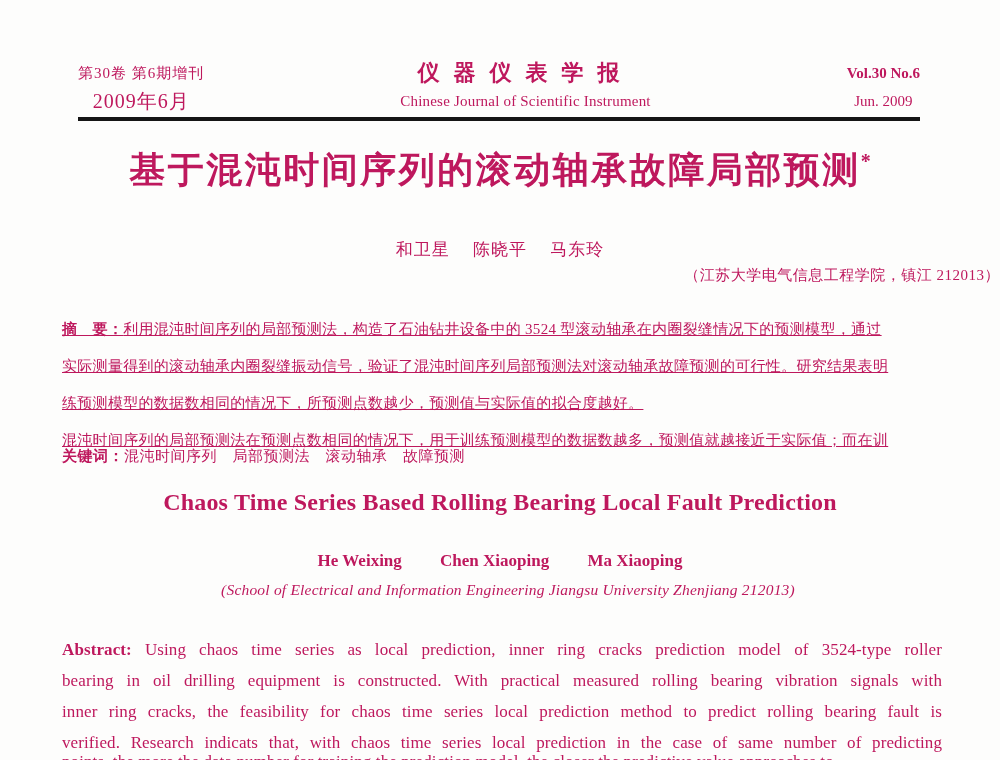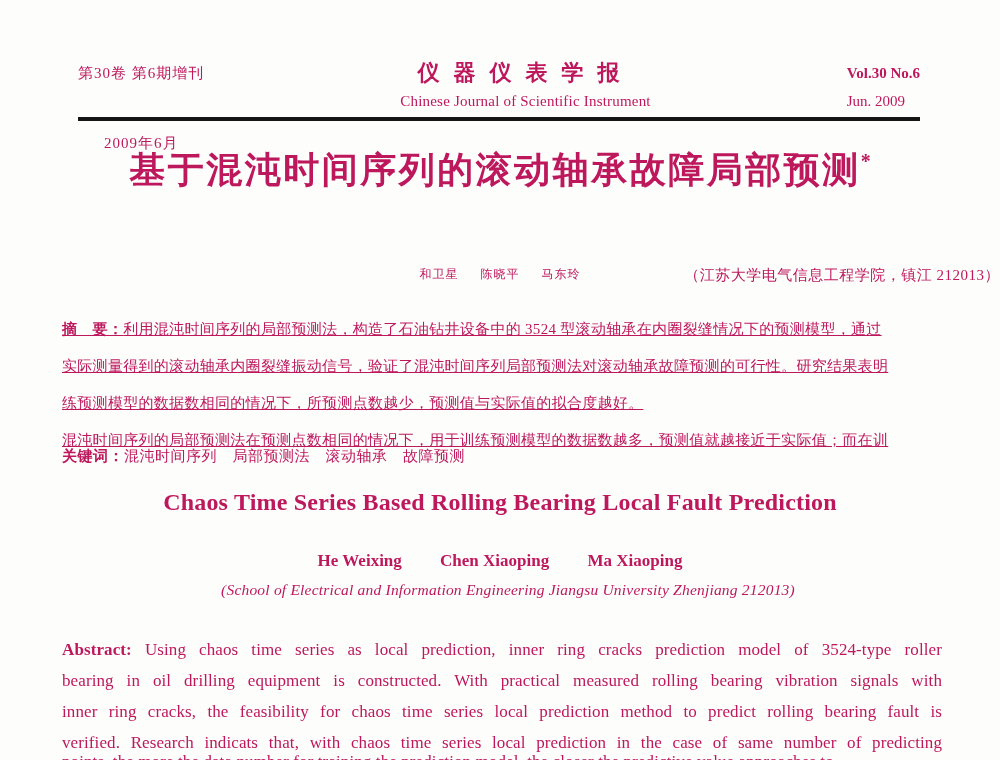--- a/index.html
+++ b/index.html
@@ -15,25 +15,25 @@
 
   
   .header-row {
     position: absolute;
     top: 58px; left: 78px; right: 80px;
     display: flex;
     justify-content: space-between;
     align-items: flex-start;
   }
   .hdr-col-left  { text-align: center; }
-  .hdr-col-right { text-align: left; }
+  .hdr-col-right { text-align: center; }
   .hdr-cn-small {
     font-size: 15px; line-height: 30px; letter-spacing: 1px; white-space: nowrap;
   }
-  .hdr-date-cn { font-size: 15px; line-height: 26px; letter-spacing: 1px; margin-top: 42px; }
+  .hdr-date-cn { font-size: 20px; line-height: 26px; letter-spacing: 1px; }
   .hdr-journal-cn {
     font-size: 22px; font-weight: 600; line-height: 30px;
     letter-spacing: 14px; white-space: nowrap; text-align: center;
   }
   .hdr-journal-en {
     font-size: 15px; line-height: 26px; text-align: center; letter-spacing: 0.2px;
   }
   .hdr-vol { font-size: 15px; font-weight: bold; line-height: 30px; }
   .hdr-date-en { font-size: 15px; line-height: 26px; }
   .header-rule {
@@ -50,21 +50,21 @@
     text-align: center;
     font-size: 36px; font-weight: bold;
     letter-spacing: 2.5px;
     white-space: nowrap;
   }
   .title-cn sup { font-size: 20px; vertical-align: 14px; letter-spacing: 0; }
   .authors-cn {
     position: absolute;
     top: 238px; left: 0; width: 100%;
     text-align: center;
-    font-size: 12px; letter-spacing: 1px; margin-top: 28px;
+    font-size: 17px; letter-spacing: 1px;
   }
   .authors-cn .name { margin: 0 9px; }
   .affil-cn {
     position: absolute;
     top: 266px; left: 0; width: 100%;
     text-align: right;
     font-size: 15px; letter-spacing: 0.5px;
   }
 
   

